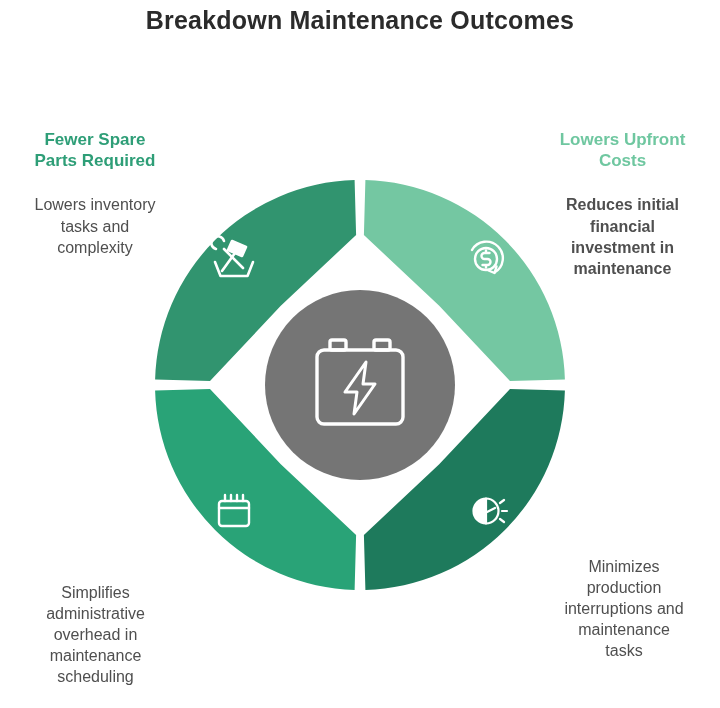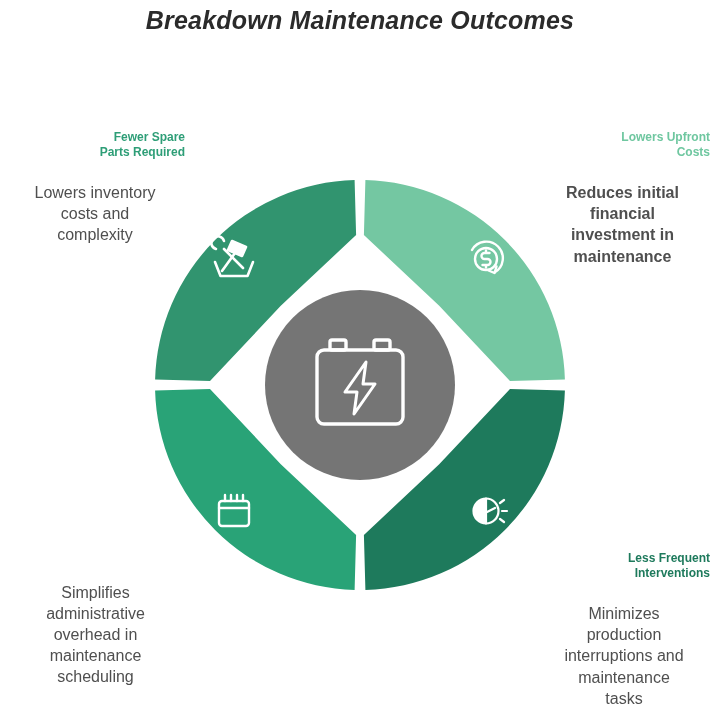--- a/index.html
+++ b/index.html
@@ -1,23 +1,23 @@
 <!DOCTYPE html>
 <html><head>
 <meta charset="utf-8">
 <style>
   * { margin:0; padding:0; box-sizing:border-box; }
   html, body { width:720px; height:708px; background:#ffffff;
                font-family:"Liberation Sans", sans-serif; }
   .canvas { position:relative; width:720px; height:708px; overflow:hidden; background:#fff; }
   .title { position:absolute; top:6px; left:0; width:720px; text-align:center;
-           font-size:25px; font-weight:bold; letter-spacing:0.2px;font-style:italic; }
+           font-size:25px; font-weight:bold; letter-spacing:0.2px; }
   svg.diagram { position:absolute; left:0; top:0; }
   .label { position:absolute; text-align:center; white-space:pre-line; }
-  .label .heading { font-size:12px; font-weight:bold; line-height:1.22;text-align:right; }
+  .label .heading { font-size:17px; font-weight:bold; line-height:1.22; }
   .label .body { font-size:16px; line-height:1.32; margin-top:5px; }
   .tl { left:5px;   top:112px; width:180px; }
   .tr { left:535px; top:112px; width:175px; }
   .bl { left:8px;   top:542px; width:175px; }
   .bl .body { margin-top:22px; }
   .br { left:538px; top:533px; width:172px; }
 </style>
 </head>
 <body>
 
@@ -67,21 +67,21 @@
       <rect x="-30" y="-48" width="16" height="10" rx="2"></rect>
       <rect x="14" y="-48" width="16" height="10" rx="2"></rect>
       <path stroke-width="3" d="M 6 -26 L -15 4 L -3 4 L -6 26 L 15 -4 L 3 -4 Z"></path>
     </g>
   </svg>
 
   <div class="label tl">
     <div class="heading" style="color: rgb(46, 158, 119);">Fewer Spare
 Parts Required</div>
     <div class="body" style="color: rgb(79, 79, 79);">Lowers inventory
-costs and
+tasks and
 complexity</div>
   </div>
 
   <div class="label tr">
     <div class="heading" style="color: rgb(111, 199, 160);">Lowers Upfront
 Costs</div>
     <div class="body" style="color: rgb(79, 79, 79); font-weight: bold;">Reduces initial
 financial
 investment in
 maintenance</div>
@@ -89,22 +89,20 @@
 
   <div class="label bl">
     <div class="body" style="color: rgb(79, 79, 79);">Simplifies
 administrative
 overhead in
 maintenance
 scheduling</div>
   </div>
 
   <div class="label br">
-    <div class="heading" style="color: rgb(30, 122, 92);">Less Frequent
-Interventions</div>
     <div class="body" style="color: rgb(79, 79, 79);">Minimizes
 production
 interruptions and
 maintenance
 tasks</div>
   </div>
 
 </div>
 
 </body></html>

